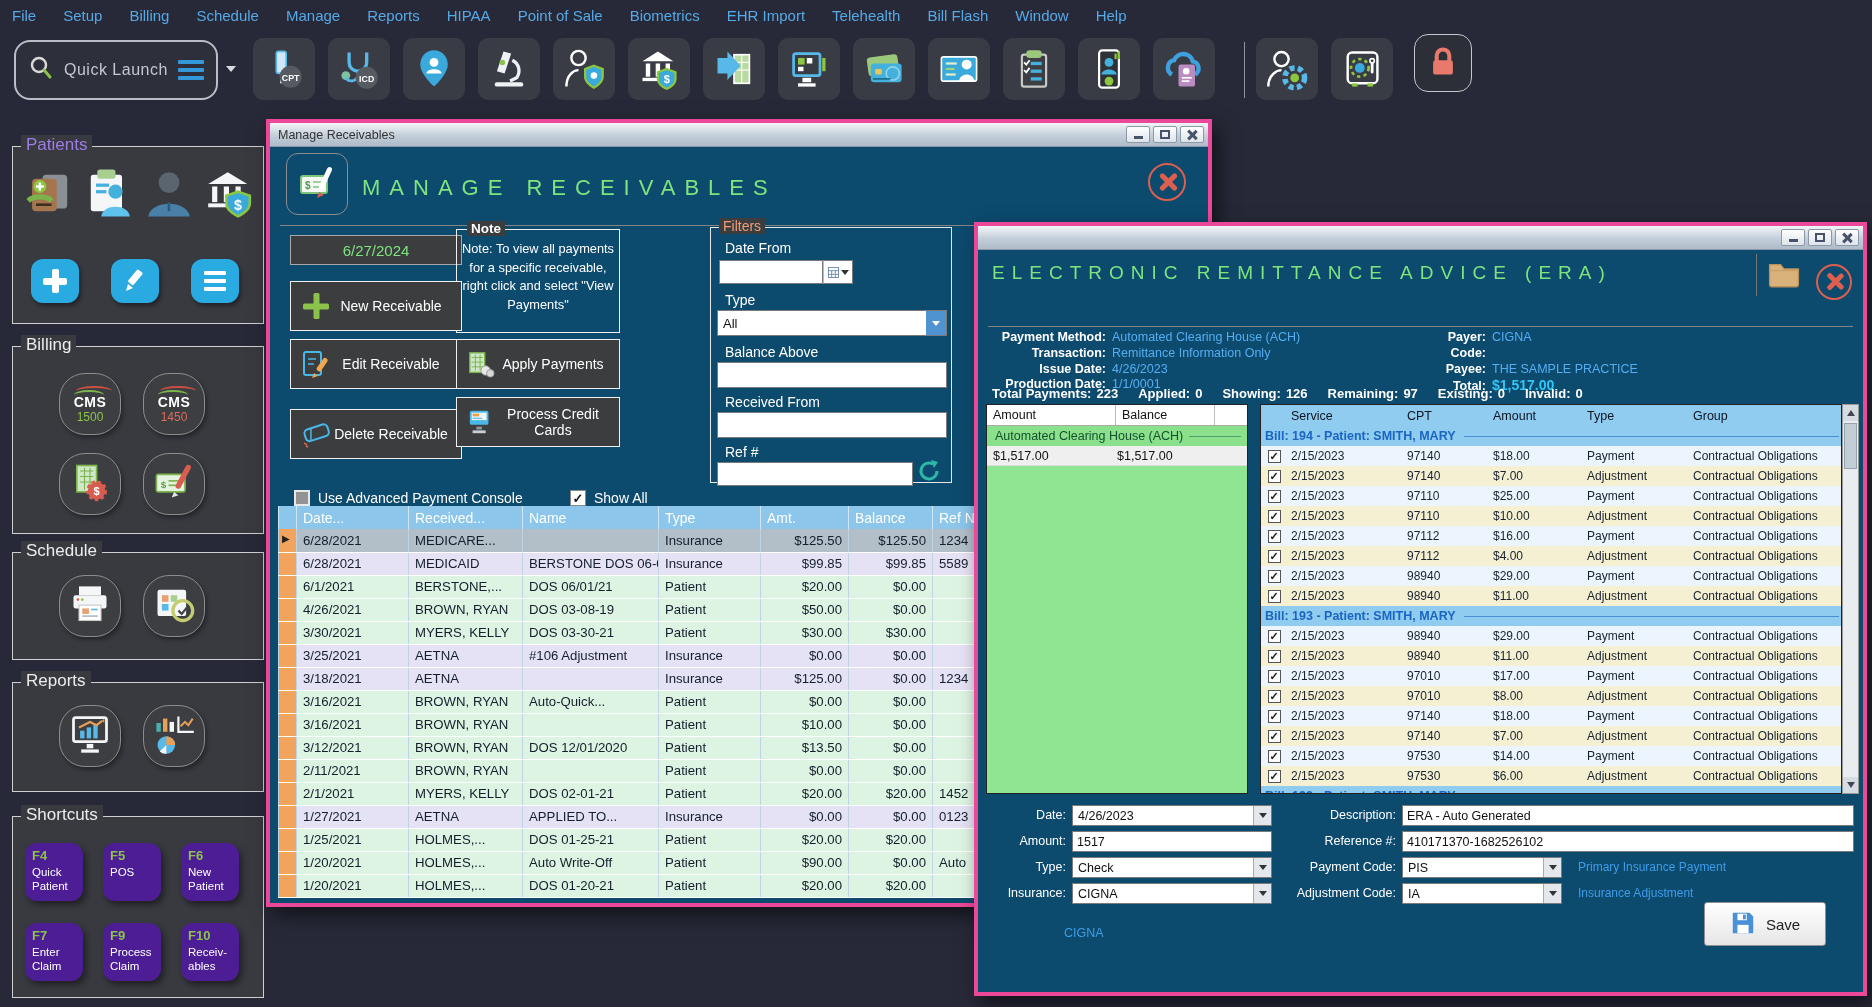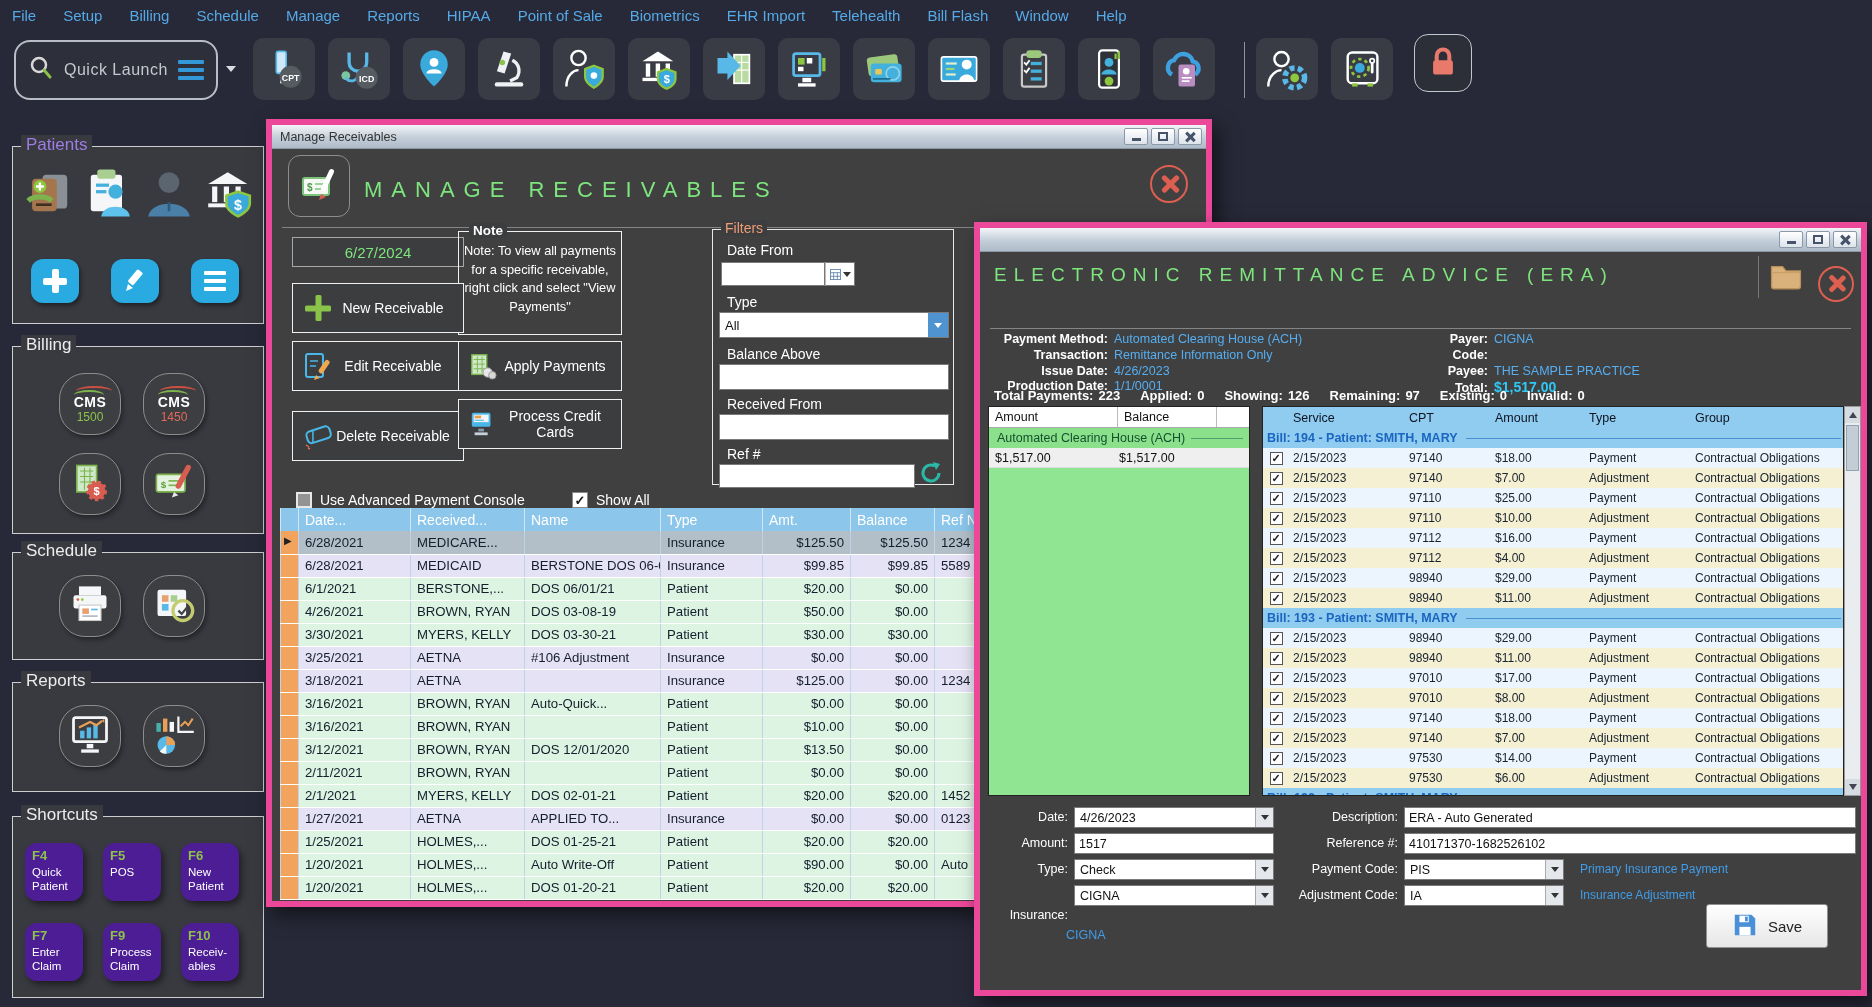--- a/index.html
+++ b/index.html
@@ -45,21 +45,21 @@
   .swoosh { position:relative; display:block; height:8px; margin-bottom:1px; }
   .swoosh i { position:absolute; left:2px; width:36px; height:10px; border-top:2.5px solid #cc4f43; border-radius:50%; }
   .swoosh i:last-child { top:4px; left:0; width:30px; border-top-color:#7cb34c; }
 
   .shortcut-grid { position:absolute; left:12px; top:26px; display:grid; grid-template-columns:repeat(3,58px); gap:22px 20px; }
   .scbtn { width:58px; height:58px; border-radius:12px; background:#4c1d95; box-shadow:3px 4px 6px rgba(0,0,0,.45); padding:5px 0 0 7px; }
   .sckey { color:#8bc34a; font-size:13px; font-weight:700; display:block; }
   .sclabel { color:#fff; font-size:11.5px; line-height:1.2; display:block; margin-top:3px; width:48px; }
 
   
-  .win { position:absolute; background:#404040; border:6px solid #ec4899; box-shadow:6px 8px 18px rgba(0,0,0,.55); }
+  .win { position:absolute; background:#0c4a6e; border:4px solid #ec4899; box-shadow:6px 8px 18px rgba(0,0,0,.55); }
   .titlebar { position:absolute; left:0; top:0; right:0; height:24px; background:linear-gradient(#f2f5f8,#c3ced9 55%,#aebbc8); display:flex; align-items:center; padding:0 4px 0 8px; color:#333; font-size:12.5px; border-bottom:1px solid #8a98a8; }
   .winbtns { margin-left:auto; display:flex; gap:3px; }
   .wbtn { width:24px; height:17px; background:linear-gradient(#fff,#dde4ea); border:1px solid #8a98a8; border-radius:2px; display:flex; align-items:center; justify-content:center; padding:0; }
   .wg-min { width:9px; height:8px; border-bottom:3px solid #47536b; }
   .wg-max { width:10px; height:9px; border:2px solid #47536b; }
   .wg-x { position:relative; width:10px; height:10px; }
   .wg-x i { position:absolute; left:4px; top:-1px; width:2.5px; height:12px; background:#47536b; }
   .wg-x i:first-child { transform:rotate(45deg); }
   .wg-x i:last-child { transform:rotate(-45deg); }
 
@@ -1224,21 +1224,21 @@
     </div>
     <span class="flab" style="left:300px; top:634px; width:118px;">Payment Code:</span>
     <div class="eselect" style="left:424px; top:631px; width:160px;">
       <span class="cval">PIS</span>
       <span class="csq">
           <span class="caret-dk"></span>
         </span>
     </div>
     <span class="hint" style="left:600px; top:634px;">Primary Insurance Payment</span>
 
-    <span class="flab" style="left:14px; top:680px; width:74px;">Insurance:</span>
+    <span class="flab" style="left:14px; top:660px; width:74px;">Insurance:</span>
     <div class="eselect" style="left:94px; top:657px; width:200px;">
       <span class="cval">CIGNA</span>
       <span class="csq">
           <span class="caret-dk"></span>
         </span>
     </div>
     <span class="flab" style="left:300px; top:660px; width:118px;">Adjustment Code:</span>
     <div class="eselect" style="left:424px; top:657px; width:160px;">
       <span class="cval">IA</span>
       <span class="csq">

